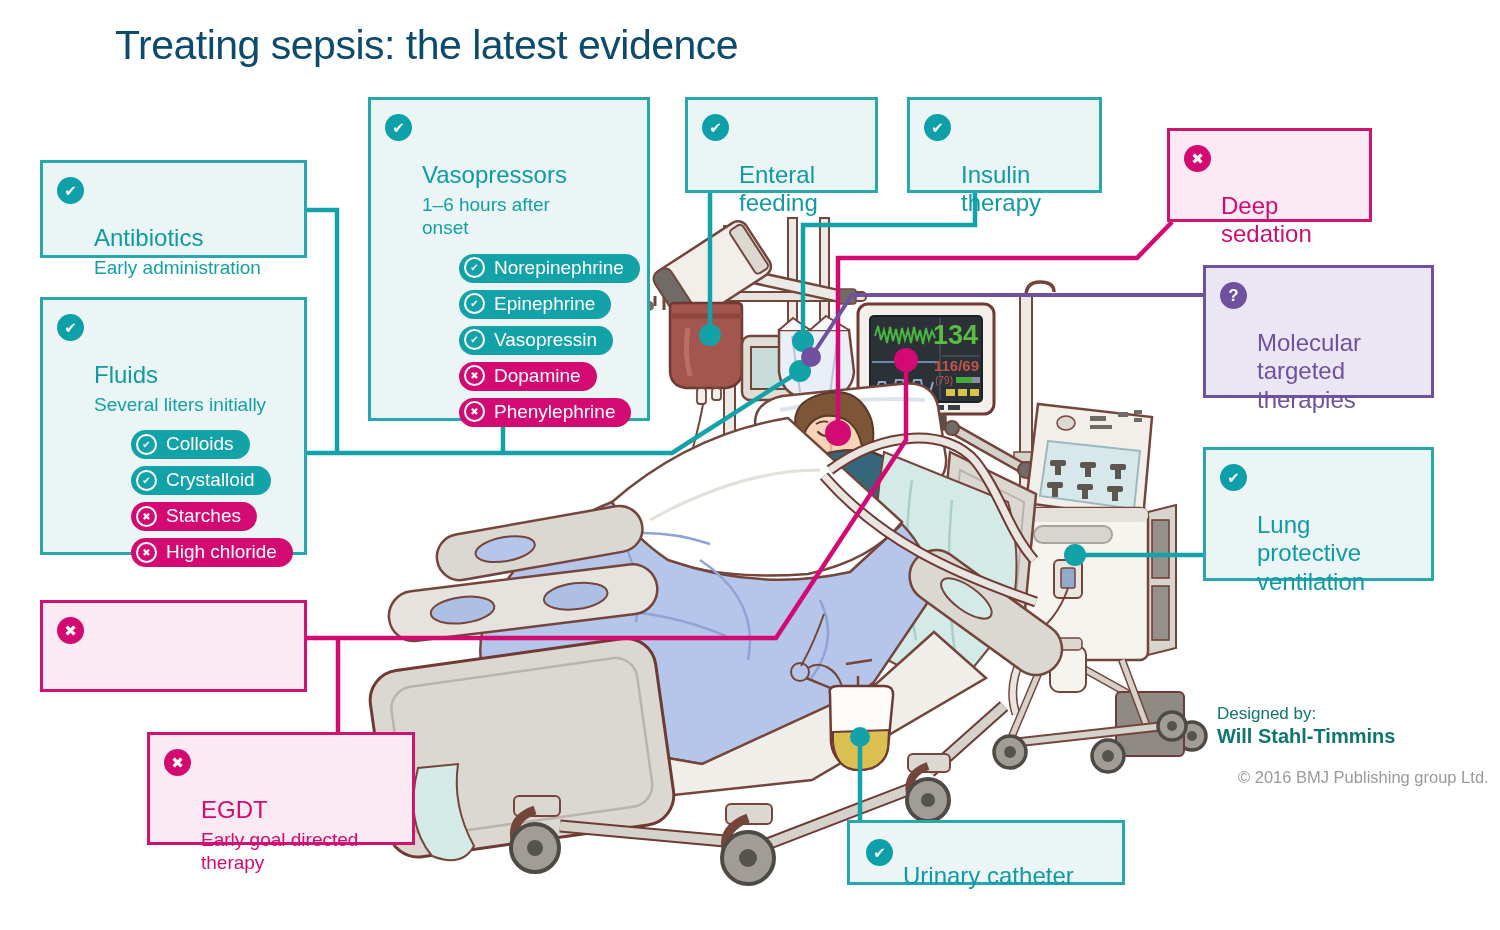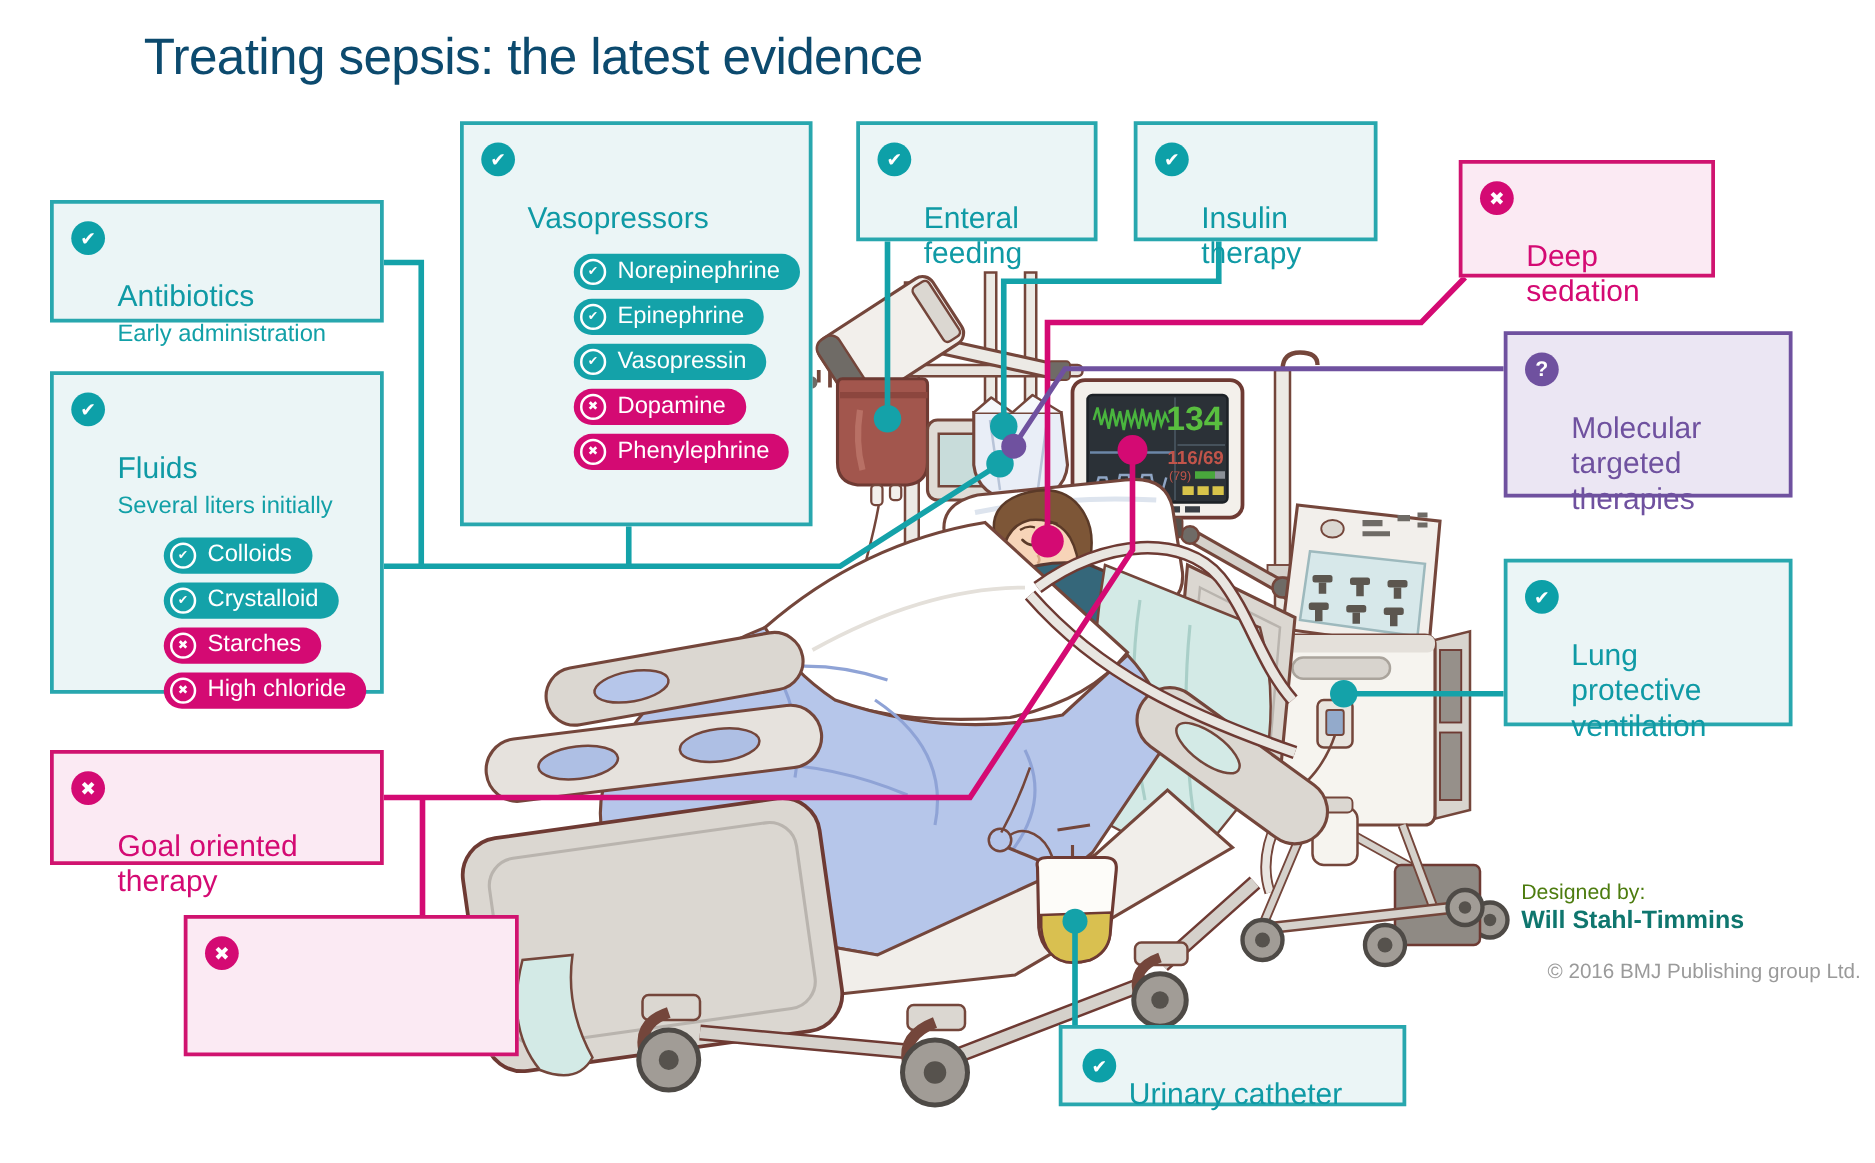--- a/index.html
+++ b/index.html
@@ -51,21 +51,21 @@
   #box-molecular .label{max-width:130px;}
   #box-lung{left:1203px;top:447px;width:231px;height:134px;}
   #box-lung .label{max-width:120px;}
   #box-goal{left:40px;top:600px;width:267px;height:92px;}
   #box-goal .label{max-width:160px;}
   #box-egdt{left:147px;top:732px;width:268px;height:113px;}
   #box-egdt .note{max-width:190px;}
   #box-urinary{left:847px;top:820px;width:278px;height:65px;align-items:center;padding:0 16px;}
 
   .credit{position:absolute;z-index:3;}
-  #designed-by{left:1217px;top:704px;font-size:17px;color:#4d7c0f;}
+  #designed-by{left:1217px;top:704px;font-size:17px;color:#0f766e;}
   #designer{left:1217px;top:725px;font-size:20px;font-weight:bold;color:#0f766e;}
   #copyright{left:1238px;top:768px;font-size:16.5px;color:#9a9a9a;}
 </style>
 </head>
 <body>
 
 <div id="canvas">
 
   <svg class="scene" width="1500" height="930" viewBox="0 0 1500 930">
 
@@ -342,20 +342,21 @@
           <span>High chloride</span>
         </div>
       </div>
     </div>
   </div>
 
   <div class="callout t" id="box-vasopressors">
     <span class="badge ok">✔</span>
     <div class="body">
       <span class="label">Vasopressors</span>
+      <span class="note">1–6 hours after onset</span>
       <div class="pills">
         <div class="pill ok">
           <span class="ring">✔</span>
           <span>Norepinephrine</span>
         </div>
         <div class="pill ok">
           <span class="ring">✔</span>
           <span>Epinephrine</span>
         </div>
         <div class="pill ok">
@@ -404,27 +405,28 @@
 
   <div class="callout t" id="box-lung">
     <span class="badge ok">✔</span>
     <div class="body">
         <span class="label">Lung protective ventilation</span>
       </div>
   </div>
 
   <div class="callout p" id="box-goal">
     <span class="badge no">✖</span>
-    <div class="body">
-        <span class="label">Goal oriented therapy</span>
-      </div>
   </div>
 
   <div class="callout p" id="box-egdt">
     <span class="badge no">✖</span>
+    <div class="body">
+      <span class="label">EGDT</span>
+      <span class="note">Early goal directed therapy</span>
+    </div>
   </div>
 
   <div class="callout t" id="box-urinary">
     <span class="badge ok" style="margin-top:0;">✔</span>
     <div class="body">
         <span class="label">Urinary catheter</span>
       </div>
   </div>
 
   <div class="credit" id="designed-by">Designed by:</div>

